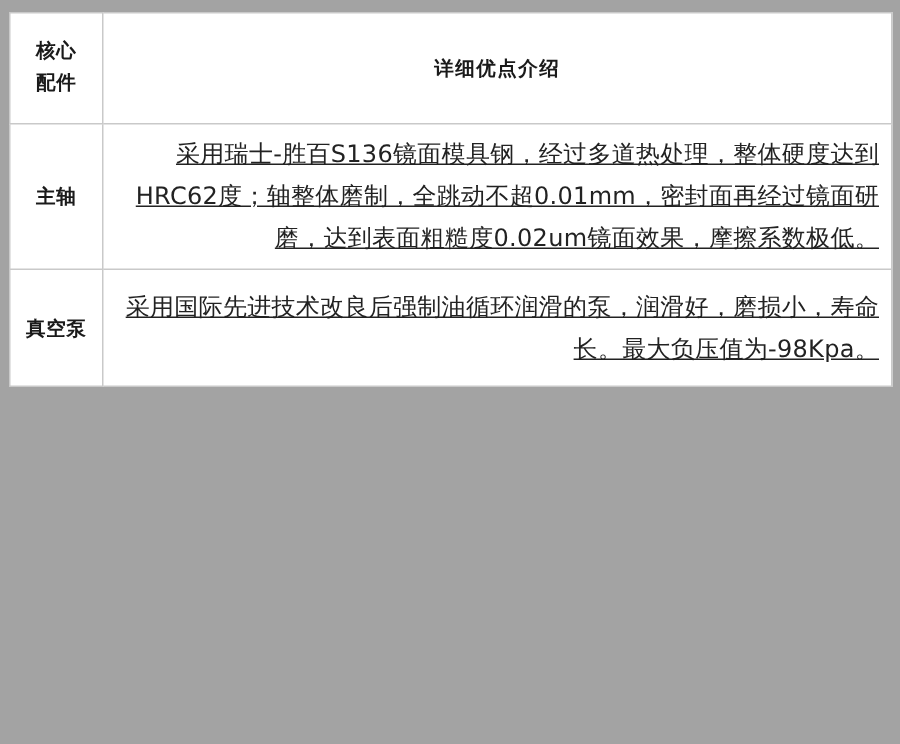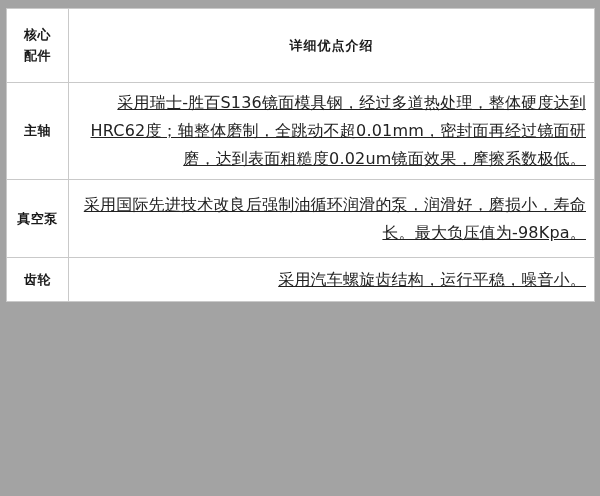--- a/index.html
+++ b/index.html
@@ -91,19 +91,15 @@
         <td class="hdr-val">详细优点介绍</td>
       </tr>
       <tr class="row-0">
         <td class="key-cell">主轴</td>
         <td class="val-cell">采用瑞士-胜百S136镜面模具钢，经过多道热处理，整体硬度达到HRC62度；轴整体磨制，全跳动不超0.01mm，密封面再经过镜面研磨，达到表面粗糙度0.02um镜面效果，摩擦系数极低。</td>
       </tr>
       <tr class="row-1">
         <td class="key-cell">真空泵</td>
         <td class="val-cell">采用国际先进技术改良后强制油循环润滑的泵，润滑好，磨损小，寿命长。最大负压值为-98Kpa。</td>
       </tr>
-      <tr class="row-2">
-        <td class="key-cell">齿轮</td>
-        <td class="val-cell">采用汽车螺旋齿结构，运行平稳，噪音小。</td>
-      </tr>
     </tbody>
   </table>
 </div>
 
 </body></html>

